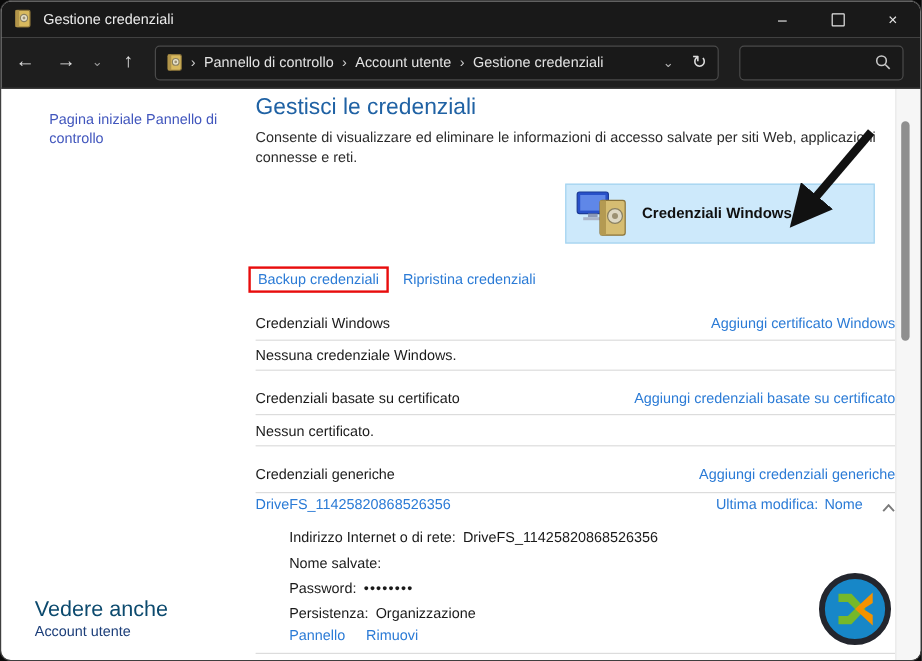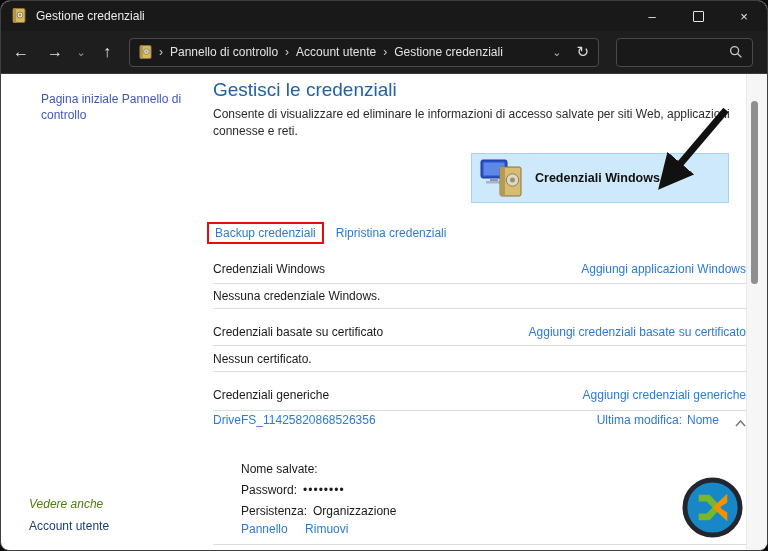--- a/index.html
+++ b/index.html
@@ -32,21 +32,21 @@
   .crumb-sep{margin:0 7px;color:#cfcfcf;font-size:12px;}
   .addr-spacer{flex:1;}
   .addr-chev{color:#b5b5b5;font-size:11px;margin-right:15px;}
   .addr-refresh{color:#dcdcdc;font-size:15px;}
   .searchbox{margin-left:17px;width:137px;height:29px;box-sizing:border-box;background:#191919;
     border:1px solid #4a4a4a;border-radius:4px;display:flex;align-items:center;padding:0 9px;}
   .search-input{flex:1;min-width:0;background:transparent;border:none;outline:none;
     color:#e3e3e3;font-size:12px;font-family:"Liberation Sans",sans-serif;}
   
   .sb-home{position:absolute;left:28px;top:90px;width:162px;font-size:12px;line-height:16px;color:#4156bd;margin-left:12px;}
-  .sb-seealso{position:absolute;left:28px;top:496px;font-size:12px;color:#4d7c0f;font-style:italic;}
+  .sb-seealso{position:absolute;left:28px;top:496px;font-size:18px;color:#0c4a6e;}
   .sb-account{position:absolute;left:28px;top:518px;font-size:12px;color:#1c3e79;}
   
   .h1{position:absolute;left:212px;top:78px;font-size:19px;font-weight:400;color:#2062a4;}
   .desc{position:absolute;left:212px;top:105px;width:546px;font-size:12px;line-height:17px;color:#2b2b2b;}
   .tile-web{position:absolute;left:217px;top:151px;height:52px;display:flex;align-items:center;gap:9px;}
   .tile-win{position:absolute;left:470px;top:152px;width:258px;height:50px;box-sizing:border-box;
     background:#cde9fb;border:1px solid #a3d3ef;display:flex;align-items:center;gap:9px;padding-left:8px;}
   .tile-label{font-size:12.5px;font-weight:bold;color:#101010;}
   .annot-arrow{position:absolute;left:628px;top:100px;z-index:10;pointer-events:none;}
   .actions-row{position:absolute;left:206px;top:221px;display:flex;align-items:center;font-size:12px;}
@@ -178,21 +178,21 @@
 
   <div class="actions-row">
     <span class="redbox">
       <a class="link">Backup credenziali</a>
     </span>
     <a class="link restore">Ripristina credenziali</a>
   </div>
 
   <div class="sec sec1">
     <span>Credenziali Windows</span>
-    <a class="link">Aggiungi applicazioni Windows</a>
+    <a class="link">Aggiungi certificato Windows</a>
   </div>
   <div class="hr" style="top:282px"></div>
   <div class="empty empty1">Nessuna credenziale Windows.</div>
   <div class="hr" style="top:307px"></div>
 
   <div class="sec sec2">
     <span>Credenziali basate su certificato</span>
     <a class="link">Aggiungi credenziali basate su certificato</a>
   </div>
   <div class="hr" style="top:344px"></div>
@@ -211,20 +211,23 @@
       <span>Ultima modifica:</span>
       <span>Nome</span>
       <span class="chev-ico">
         <svg width="11" height="7" viewBox="0 0 11 7">
           <path d="M1 6 L5.5 1 L10 6" stroke="#7a7a7a" stroke-width="1.6" fill="none"></path>
         </svg>
       </span>
     </span>
   </div>
 
+  <div class="field f0">
+    <span>Indirizzo Internet o di rete:</span><span class="fval">DriveFS_11425820868526356</span>
+  </div>
   <div class="field f1">
     <span>Nome salvate:</span><span class="fval"></span>
   </div>
   <div class="field f2">
     <span>Password:</span><span class="fval pwd">••••••••</span>
   </div>
   <div class="field f3">
     <span>Persistenza:</span><span class="fval">Organizzazione</span>
   </div>
   <div class="cred-links">

